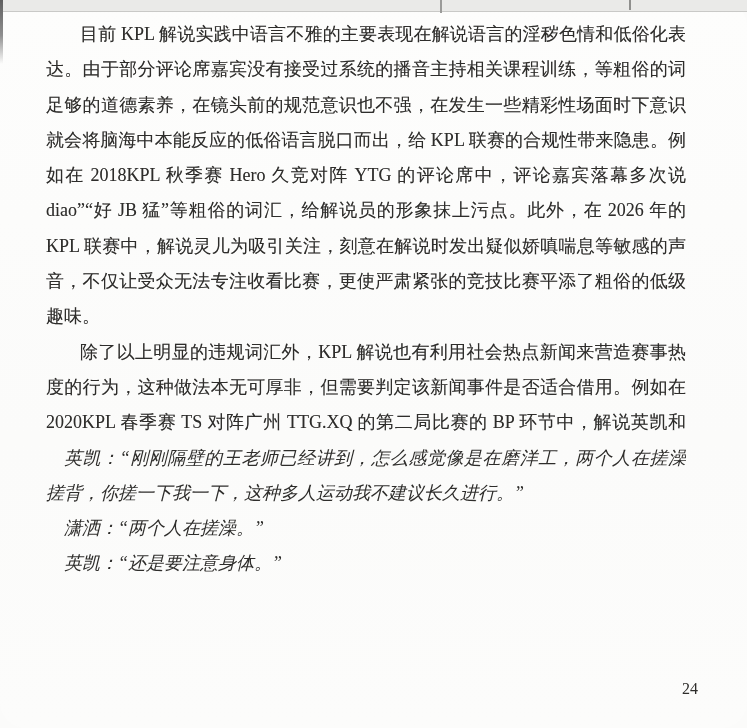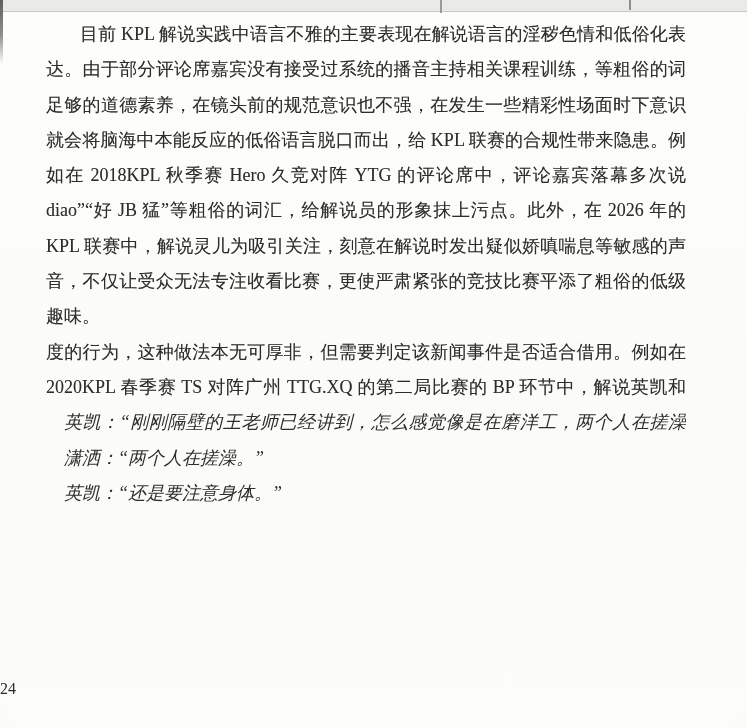--- a/index.html
+++ b/index.html
@@ -50,21 +50,21 @@
     text-align-last:justify;
   }
   .line.dialog{
     font-style:italic;
     text-shadow:none;
   }
   .line.indent-para{padding-left:34px;}
   .line.indent-dialog{padding-left:18px;}
   .page-number{
     position:absolute;top:679px;left:0;width:698px;
-    text-align:left;font-size:16px;color:var(--text);
+    text-align:right;font-size:16px;color:var(--text);
     line-height:20px;
   }
 </style>
 </head>
 <body>
 
 <div class="page">
   <div class="top-band"></div>
   <div class="tick-a"></div>
   <div class="tick-b"></div>
@@ -73,21 +73,23 @@
   <div class="content">
       <div class="line full indent-para">目前 KPL 解说实践中语言不雅的主要表现在解说语言的淫秽色情和低俗化表</div>
       <div class="line full">达。由于部分评论席嘉宾没有接受过系统的播音主持相关课程训练，等粗俗的词汇</div>
       <div class="line full">足够的道德素养，在镜头前的规范意识也不强，在发生一些精彩性场面时下意识</div>
       <div class="line full">就会将脑海中本能反应的低俗语言脱口而出，给 KPL 联赛的合规性带来隐患。例</div>
       <div class="line full">如在 2018KPL 秋季赛 Hero 久竞对阵 YTG 的评论席中，评论嘉宾落幕多次说出“好</div>
       <div class="line full">diao”“好 JB 猛”等粗俗的词汇，给解说员的形象抹上污点。此外，在 2026 年的</div>
       <div class="line full">KPL 联赛中，解说灵儿为吸引关注，刻意在解说时发出疑似娇嗔喘息等敏感的声</div>
       <div class="line full">音，不仅让受众无法专注收看比赛，更使严肃紧张的竞技比赛平添了粗俗的低级</div>
       <div class="line">趣味。</div>
+      <div class="line full indent-para">除了以上明显的违规词汇外，KPL 解说也有利用社会热点新闻来营造赛事热</div>
       <div class="line full">度的行为，这种做法本无可厚非，但需要判定该新闻事件是否适合借用。例如在</div>
       <div class="line full">2020KPL 春季赛 TS 对阵广州 TTG.XQ 的第二局比赛的 BP 环节中，解说英凯和潇</div>
       <div class="line full dialog indent-dialog">英凯：“刚刚隔壁的王老师已经讲到，怎么感觉像是在磨洋工，两个人在搓澡</div>
+      <div class="line dialog">搓背，你搓一下我一下，这种多人运动我不建议长久进行。”</div>
       <div class="line dialog indent-dialog">潇洒：“两个人在搓澡。”</div>
       <div class="line dialog indent-dialog">英凯：“还是要注意身体。”</div>
     </div>
 
   <div class="page-number">24</div>
 </div>
 
 </body></html>

